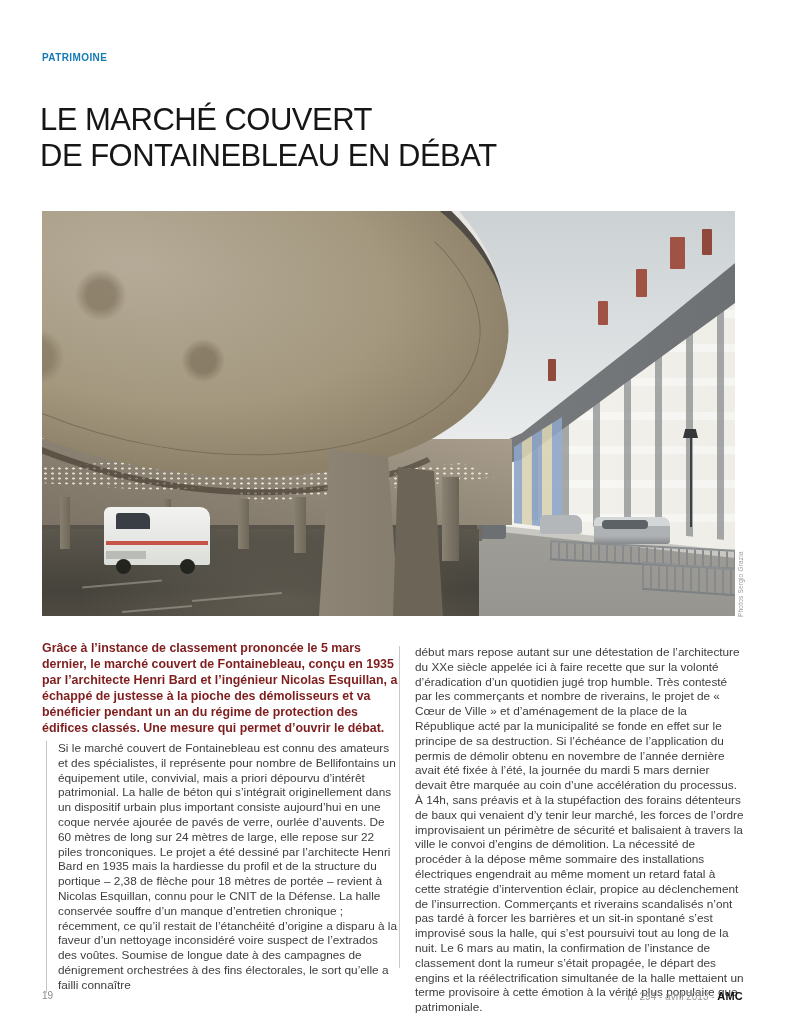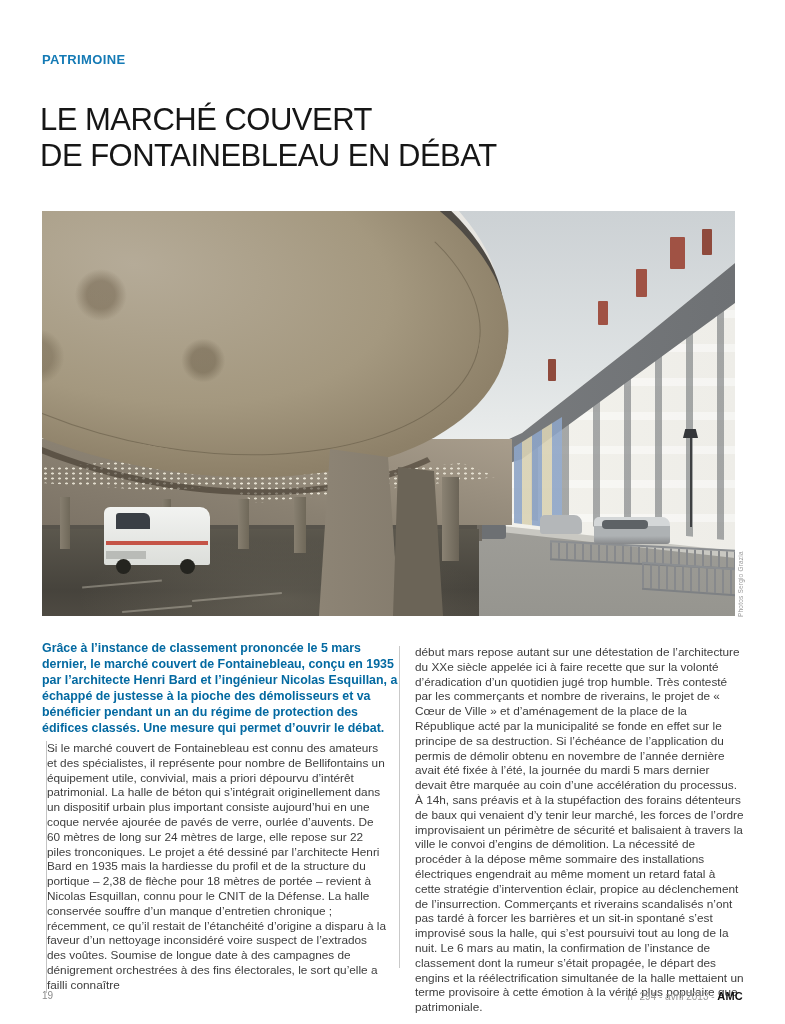--- a/index.html
+++ b/index.html
@@ -1,18 +1,18 @@
 <!DOCTYPE html>
 <html lang="fr" style="--accent: #147ab5;"><head>
 <meta charset="utf-8">
 <style>
   html,body{margin:0;padding:0;background:#ffffff;}
   .page{position:relative;width:785px;height:1024px;background:#fff;overflow:hidden;
         font-family:"Liberation Sans", sans-serif;color:#3c3c3c;}
-  .kicker{position:absolute;left:42px;top:52px;font-size:13px;font-weight:bold;
+  .kicker{position:absolute;left:42px;top:52px;font-size:10px;font-weight:bold;
           letter-spacing:.4px;color:var(--accent,#147ab5);}
   .title{position:absolute;left:40px;top:102px;font-size:31px;line-height:36px;
          font-weight:400;color:#161616;letter-spacing:-.5px;}
   .title span{display:block;}
 
   
   .photo{position:absolute;left:42px;top:211px;width:693px;height:405px;overflow:hidden;
          background:linear-gradient(180deg,#ccd1d4 0%,#dfe3e4 40%,#edefee 62%,#f0f1f0 100%);}
   .photo *{position:absolute;}
 
@@ -113,24 +113,24 @@
     background:linear-gradient(90deg,#a49b8d,#8d8475 40%,#766e60 75%,#938b7d);
     clip-path:polygon(288px 238px,346px 246px,357px 405px,277px 405px);}
   .backcol{left:0;top:0;width:693px;height:405px;background:#6b6457;
     clip-path:polygon(356px 256px,392px 260px,401px 405px,351px 405px);}
 
   .credit{position:absolute;left:737px;top:617px;transform:rotate(-90deg);
     transform-origin:0 0;font-size:6.5px;color:#9a9a9a;white-space:nowrap;letter-spacing:.2px;}
 
   
   .intro{position:absolute;left:42px;top:641px;width:358px;font-size:12.4px;
-    font-weight:bold;line-height:15.9px;color:#0369a1;}
+    font-weight:bold;line-height:15.9px;color:#7f1d1d;}
   .col-divider{position:absolute;left:399px;top:646px;width:1px;height:322px;background:#c9c9c9;}
   .body-left{position:absolute;left:46px;top:741px;width:340px;border-left:1px solid #c4c4c4;
-    font-size:11.8px;line-height:14.8px;color:#3d3d3d;}
+    padding-left:11px;font-size:11.8px;line-height:14.8px;color:#3d3d3d;}
   .body-right{position:absolute;left:415px;top:645px;width:329px;
     font-size:11.8px;line-height:14.8px;color:#3d3d3d;}
 
   .folio-left{position:absolute;left:42px;top:990px;font-size:10px;color:#8a8a8a;}
   .folio-right{position:absolute;right:42px;top:990px;font-size:10px;color:#9a9a9a;text-align:right;}
   .folio-right b{color:#111;font-size:11px;letter-spacing:.2px;}
 </style>
 </head>
 <body>
 

